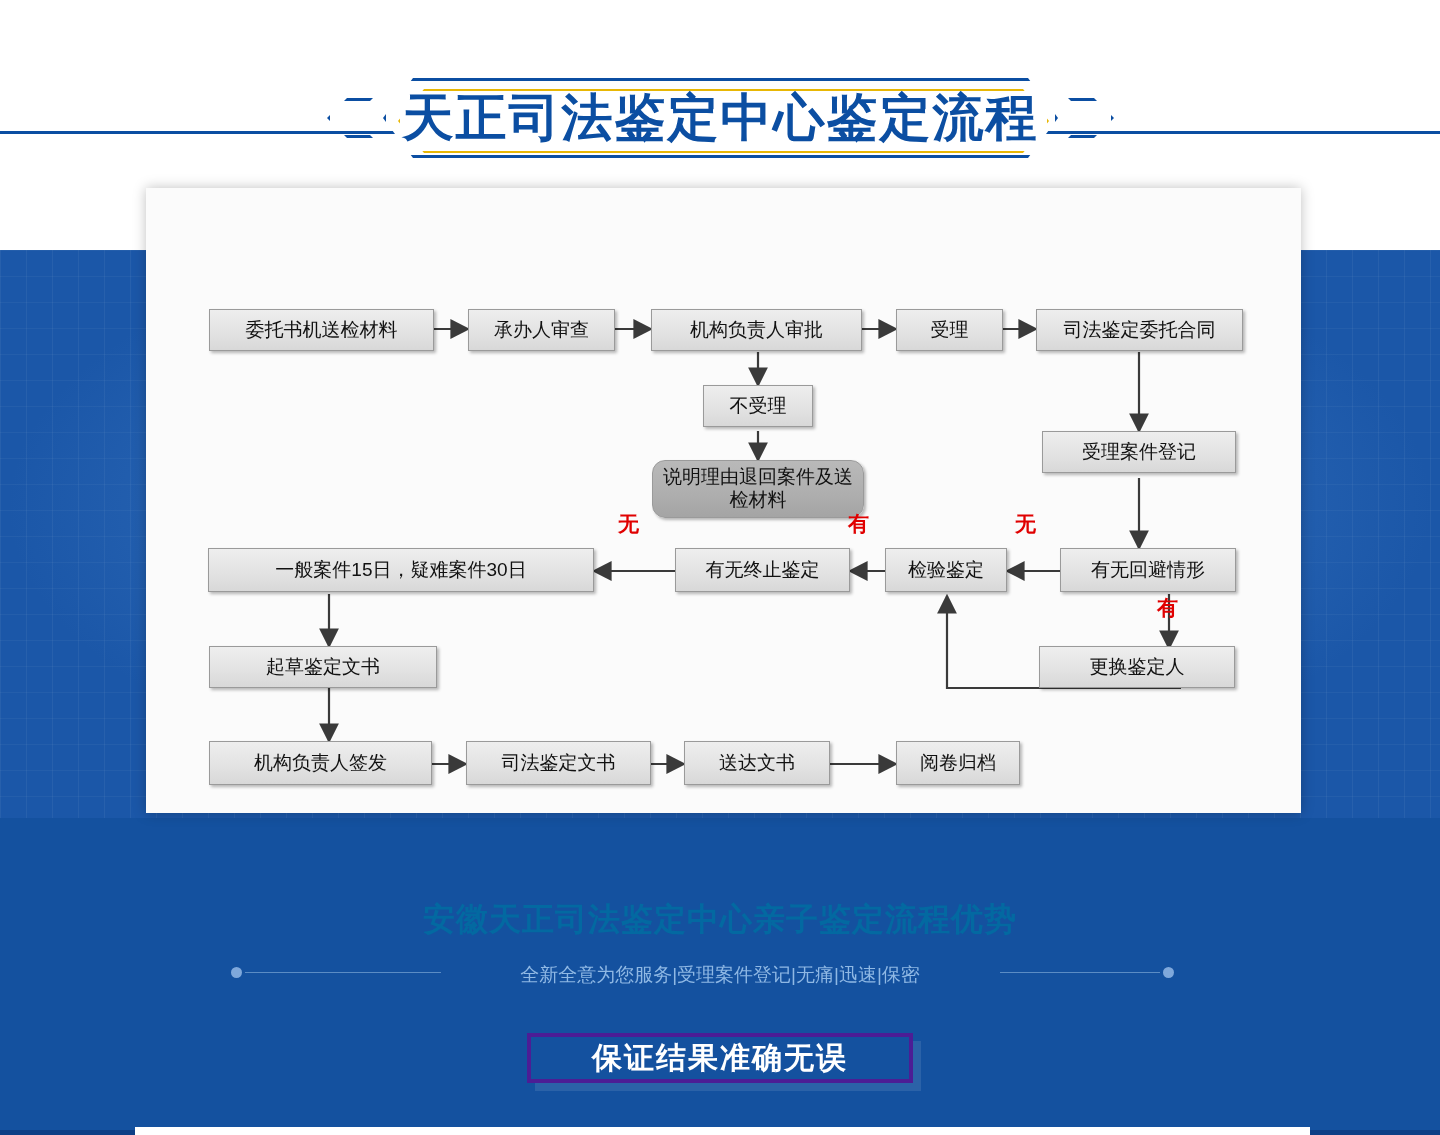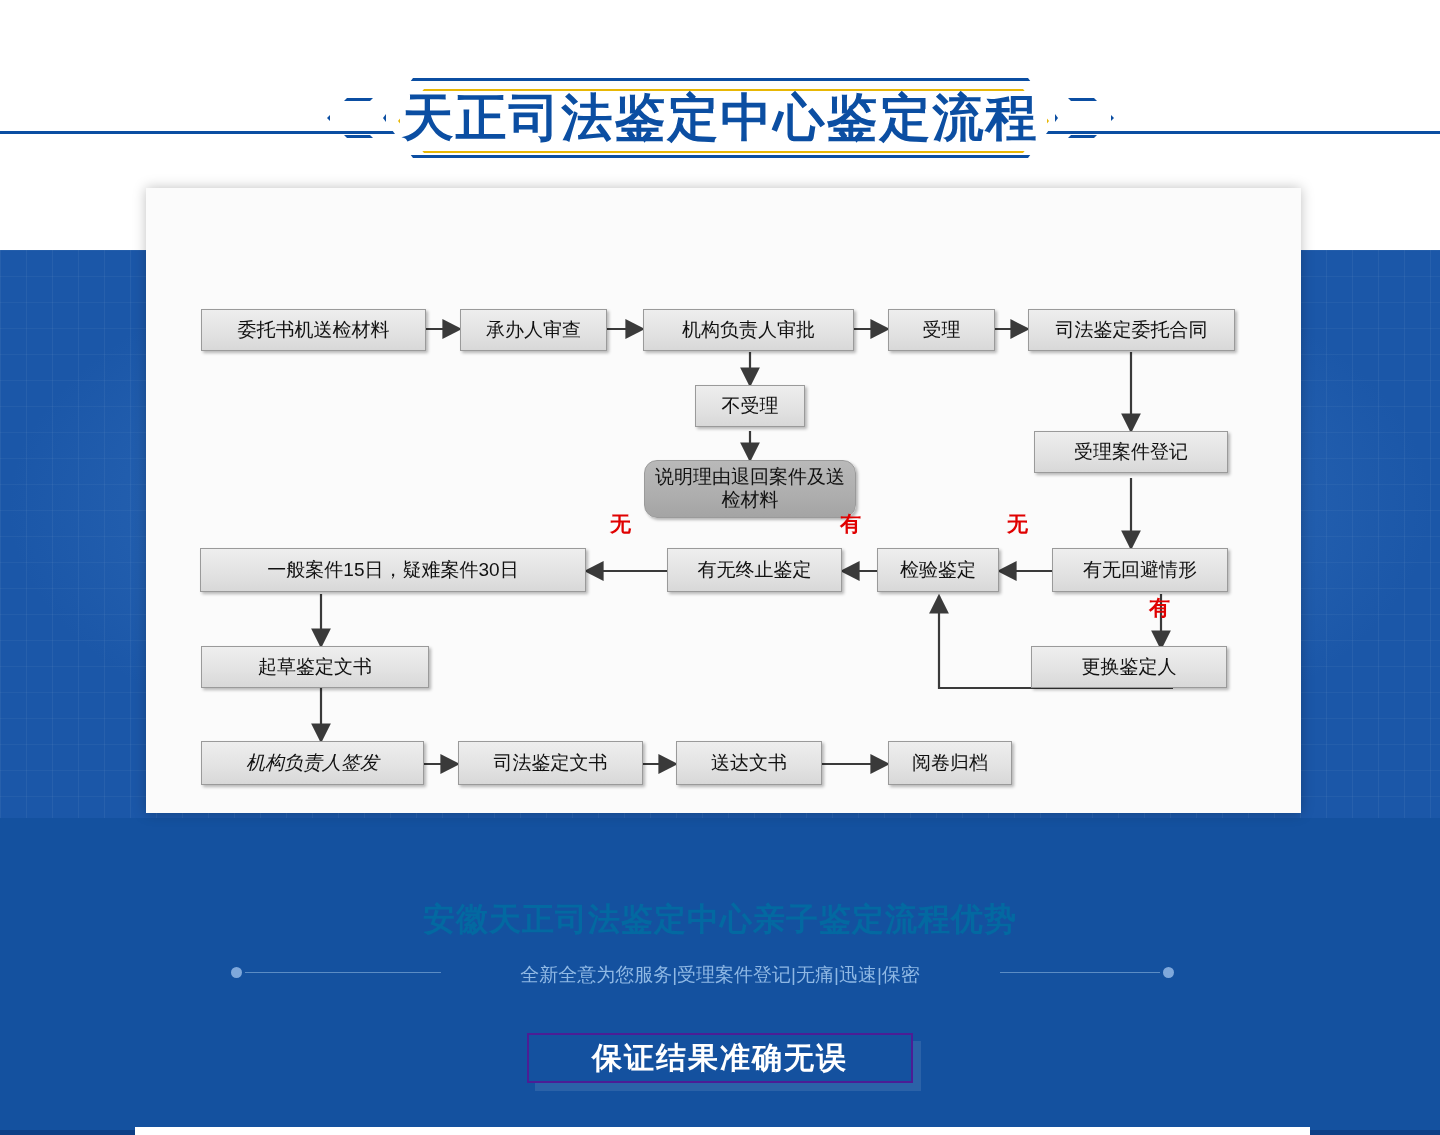--- a/index.html
+++ b/index.html
@@ -90,21 +90,21 @@
   }
 
   
   #chart-panel {
     position:absolute; left:146px; top:188px; width:1155px; height:625px;
     background:#fbfbfb;
     box-shadow:0 0 12px rgba(0,0,0,0.25);
   }
 
   #chart-canvas {
-    position:absolute; left:0; top:0; width:1155px; height:698px;
+    position:absolute; left:8px; top:0; width:1155px; height:698px;
   }
 
   .node {
     position:absolute;
     background:linear-gradient(180deg,#eeeeee 0%,#e2e2e2 60%,#d8d8d8 100%);
     border:1px solid #9a9a9a;
     box-shadow:2px 2px 3px rgba(0,0,0,0.28);
     color:#111111;
     font-size:19px;
     display:flex; align-items:center; justify-content:center;
@@ -144,21 +144,21 @@
   #dot-left  { left:231px; }
   #dot-right { left:1163px; }
   .dash {
     position:absolute; top:972px; height:1px; background:#5b8cc4;
   }
   #dash-left  { left:245px; width:196px; }
   #dash-right { left:1000px; width:160px; }
 
   #guarantee {
     position:absolute; left:527px; top:1033px; width:386px; height:50px;
-    border:2px solid #4c1d95;
+    border:4px solid #4c1d95;
     display:flex; align-items:center; justify-content:center;
     color:#ffffff; font-size:30px; font-weight:bold;
     letter-spacing:2px;
     box-shadow:8px 8px 0 rgba(255,255,255,0.10);
   }
 </style>
 </head>
 <body>
 
 <div id="top-band"></div>
@@ -236,21 +236,21 @@
     <div class="node gray" style="left:498px; top:272px; width:212px; height:58px; font-size:19px;">说明理由退回案件及送检材料</div>
 
     <div class="node" style="left:888px; top:243px; width:194px; height:42px;">受理案件登记</div>
     <div class="node" style="left:906px; top:360px; width:176px; height:44px;">有无回避情形</div>
     <div class="node" style="left:731px; top:360px; width:122px; height:44px;">检验鉴定</div>
     <div class="node" style="left:521px; top:360px; width:175px; height:44px;">有无终止鉴定</div>
     <div class="node" style="left:54px;  top:360px; width:386px; height:44px;">一般案件15日，疑难案件30日</div>
     <div class="node" style="left:885px; top:458px; width:196px; height:42px;">更换鉴定人</div>
 
     <div class="node" style="left:55px;  top:458px; width:228px; height:42px;">起草鉴定文书</div>
-    <div class="node" style="left:55px;  top:553px; width:223px; height:44px;font-style:italic;">机构负责人签发</div>
+    <div class="node" style="left:55px;  top:553px; width:223px; height:44px;">机构负责人签发</div>
     <div class="node" style="left:312px; top:553px; width:185px; height:44px;">司法鉴定文书</div>
     <div class="node" style="left:530px; top:553px; width:146px; height:44px;">送达文书</div>
     <div class="node" style="left:742px; top:553px; width:124px; height:44px;">阅卷归档</div>
 
     <div class="lbl-no" style="left:861px; top:322px;">无</div>
     <div class="lbl-yes" style="left:1003px; top:406px;">有</div>
     <div class="lbl-yes" style="left:694px; top:322px;">有</div>
     <div class="lbl-no" style="left:464px; top:322px;">无</div>
   </div>
 </div>

